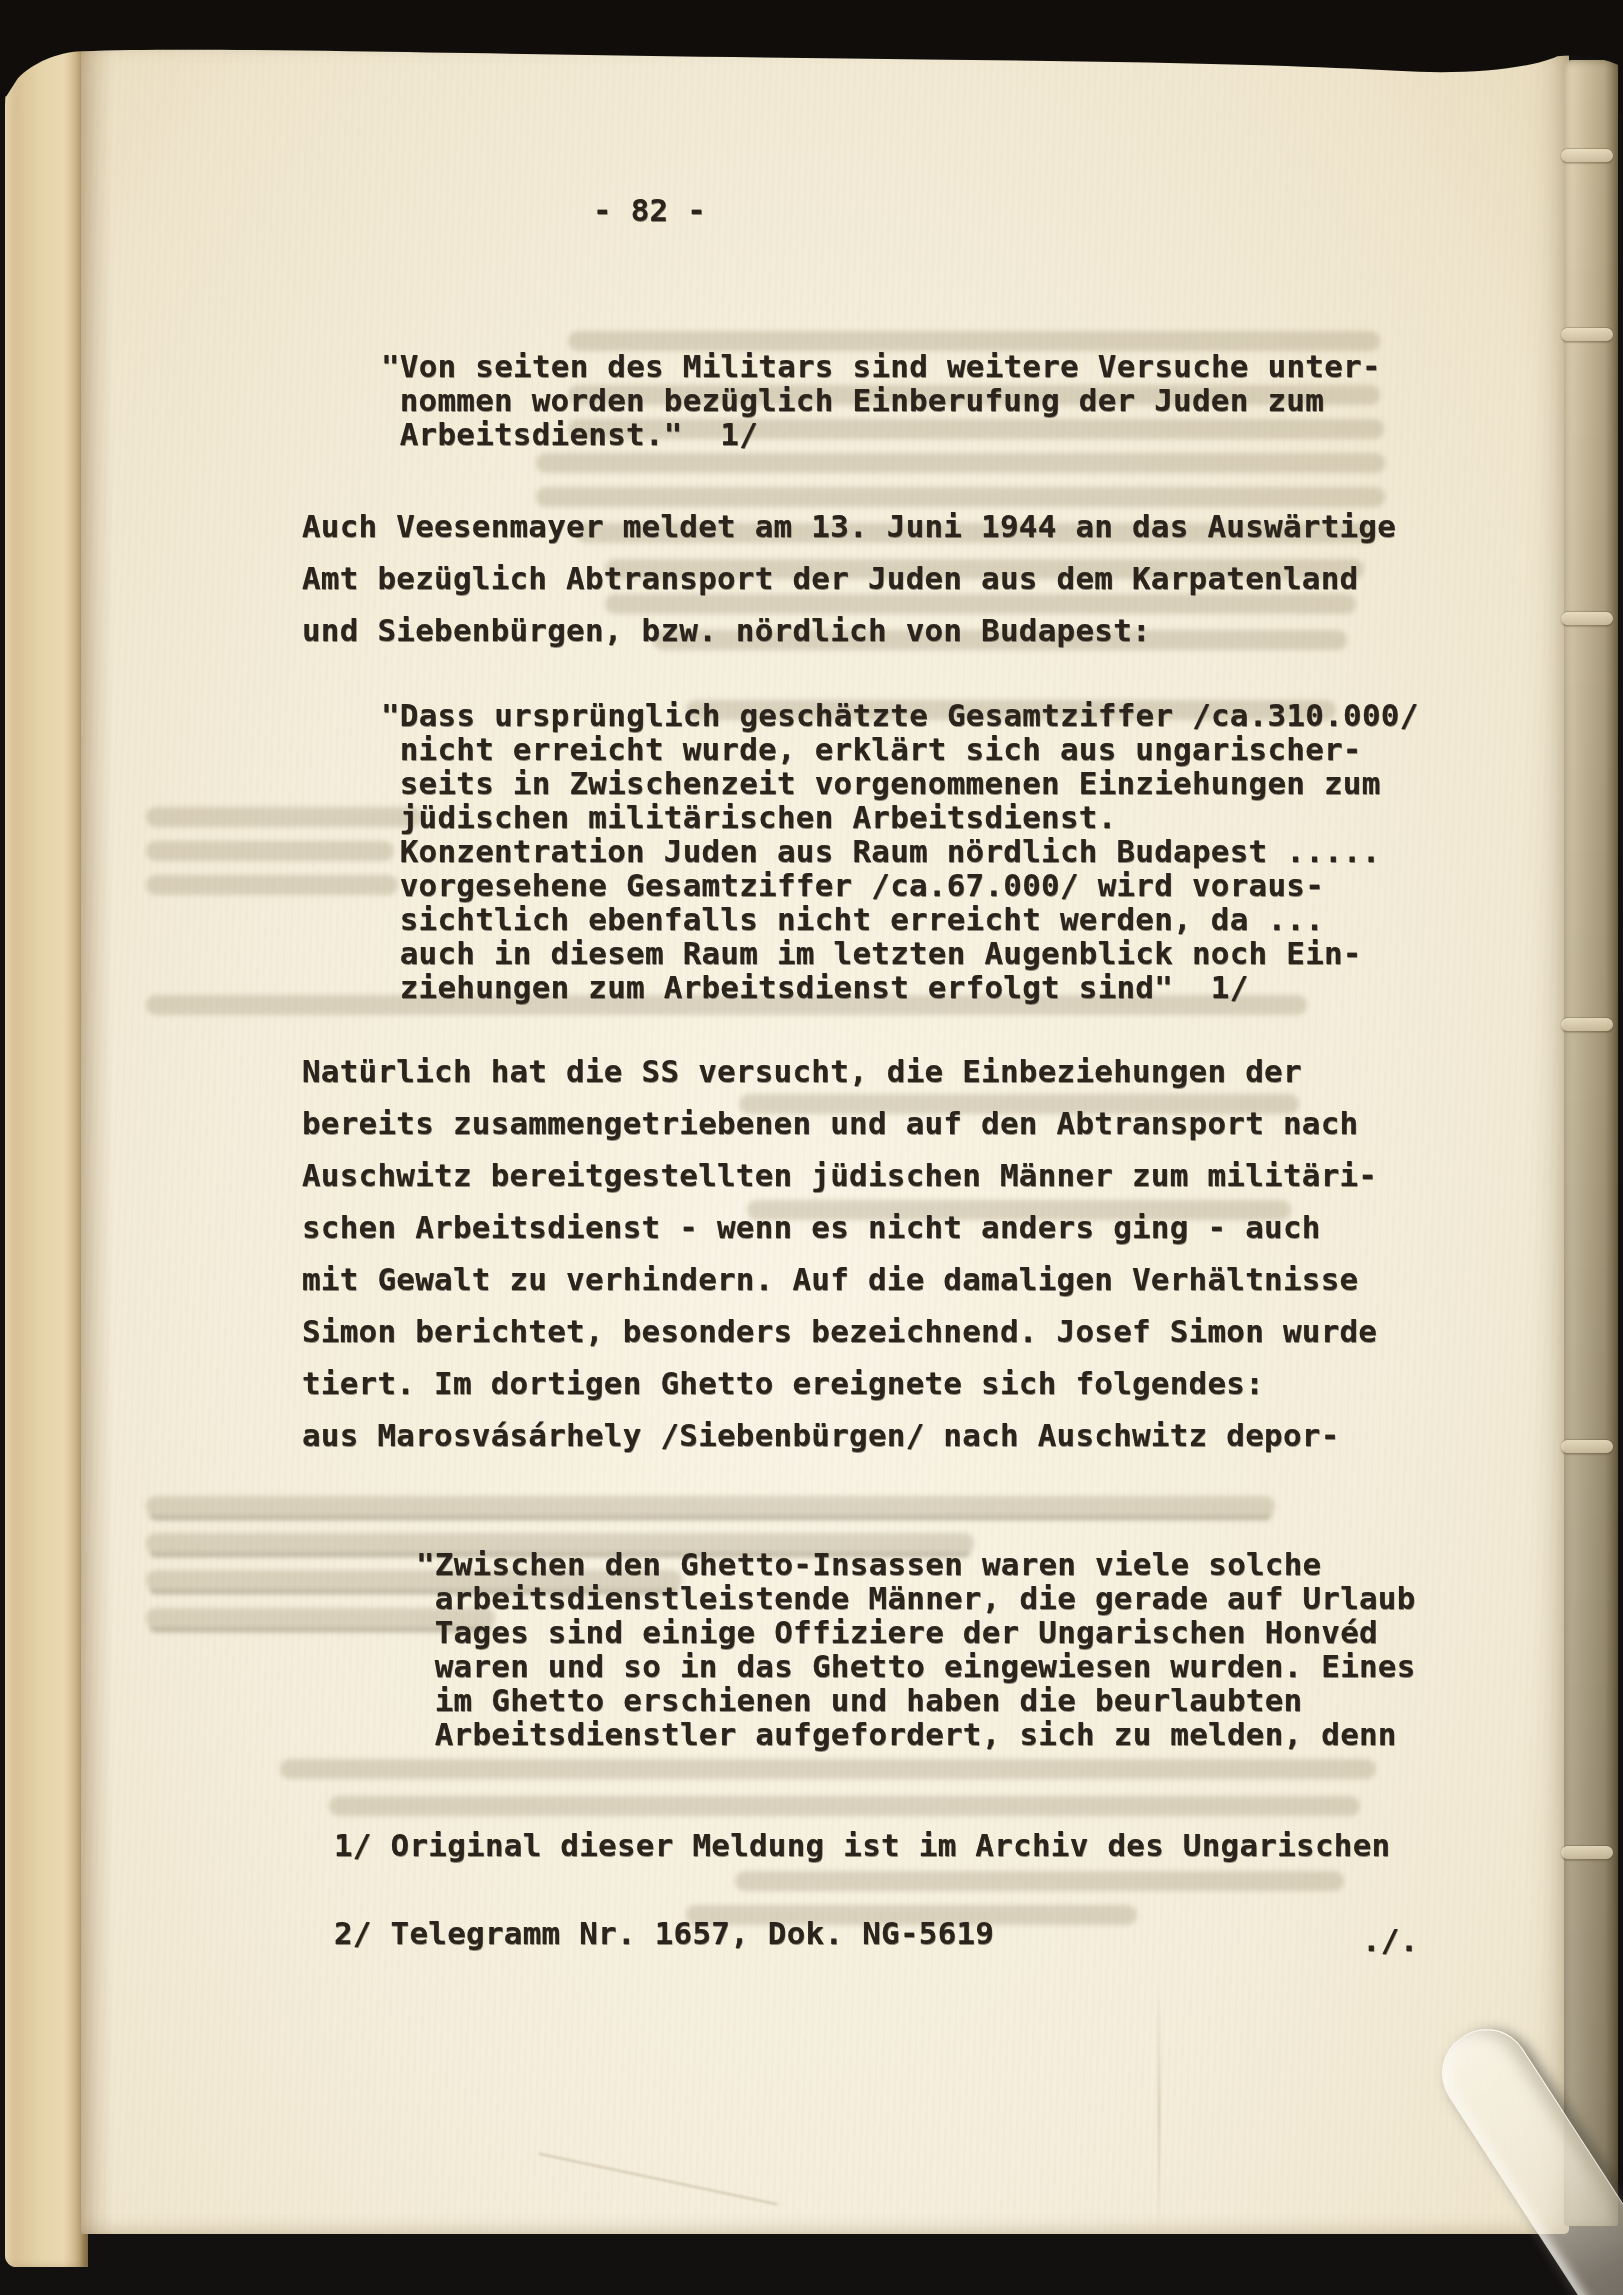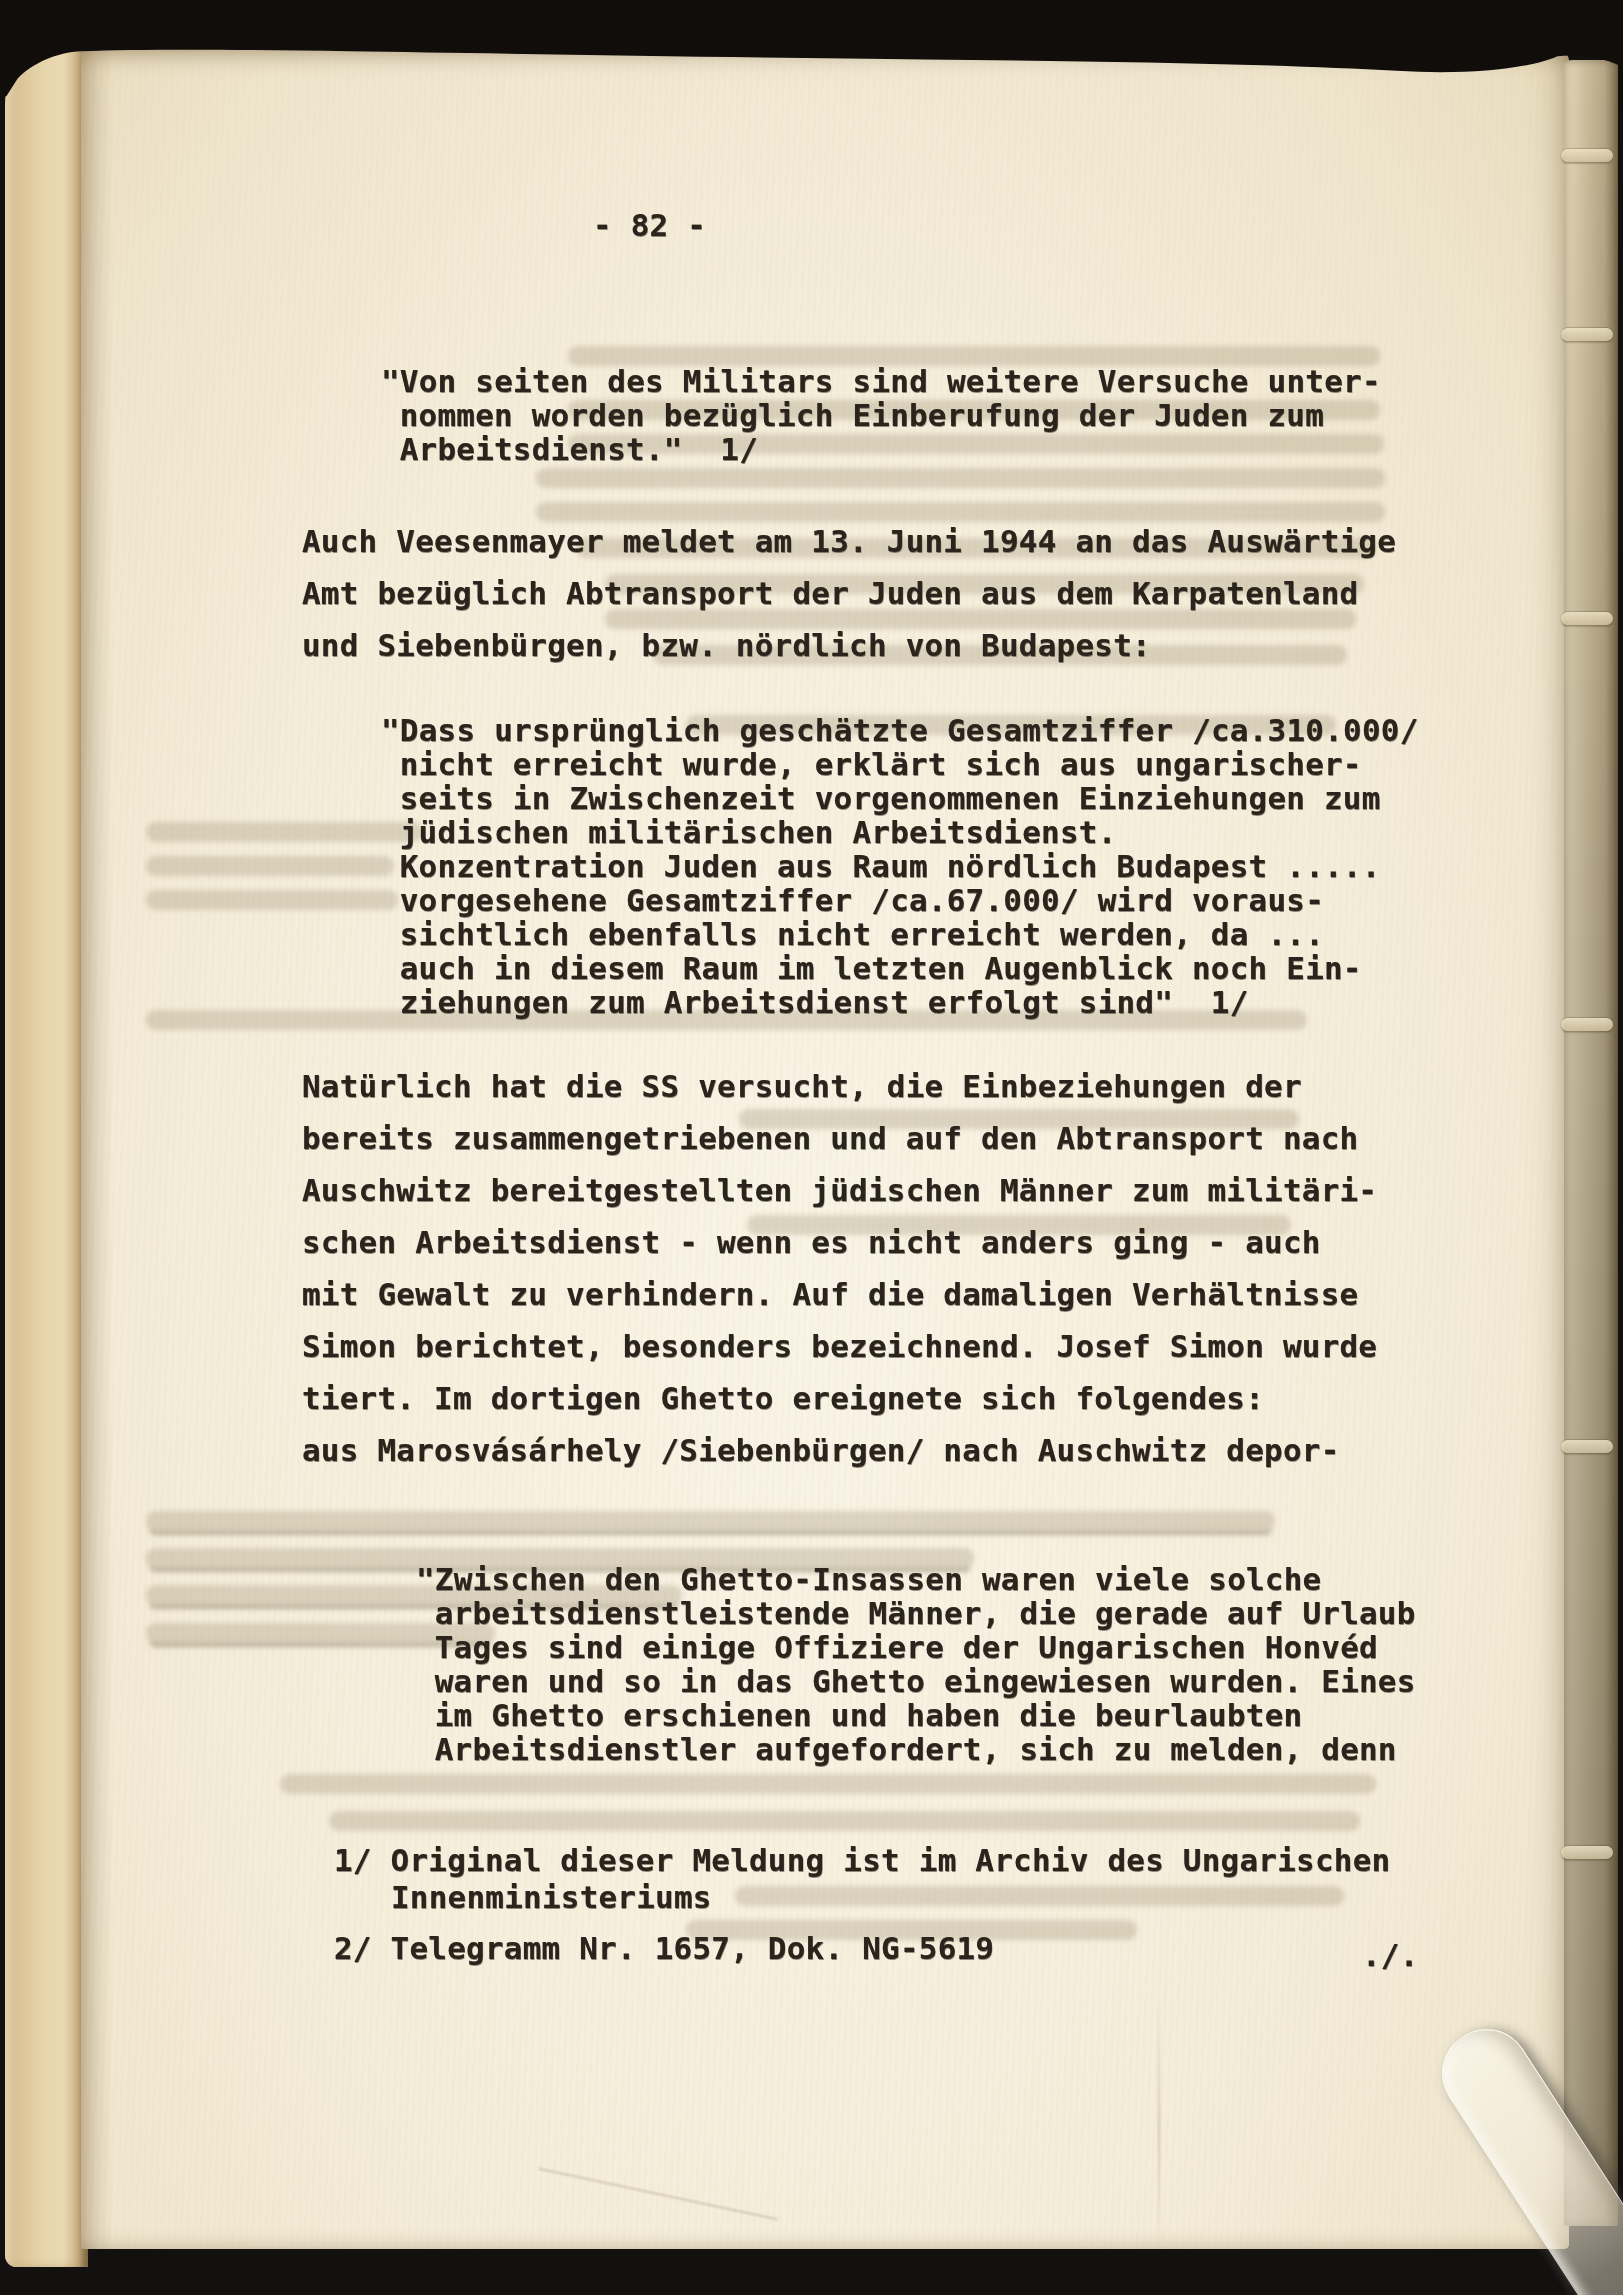--- a/index.html
+++ b/index.html
@@ -9,21 +9,21 @@
     font-family:"DejaVu Sans Mono", monospace;
   }
   
   .underpage{
     position:absolute;left:4.9px;top:29px;width:83px;height:2238px;
     background:linear-gradient(90deg,#d3ba8c 0%,#e6d4ab 45%,#e9d8b2 70%,#cbb384 90%,#9a855a 100%);
     border-radius:37px 0 0 11.4px / 77px 0 0 11.4px;
     box-shadow:inset -9.7px 0 11.4px -4.9px rgba(95,70,35,.65), inset 4px 4.9px 8px rgba(255,246,222,.5);
   }
   .page{
-    position:absolute;left:81px;top:49px;width:1488px;height:2200px;
+    position:absolute;left:81px;top:34px;width:1488px;height:2200px;
     background:radial-gradient(ellipse at 48% 58%, #f9f4e6 0%, #f4edda 55%, #efe5cd 84%, #e8dbbc 100%);
     border-radius:4.9px 13px 4.9px 3.2px;
     box-shadow:
       inset 0 18px 24px -16px rgba(110,85,45,.55),
       inset -24px 0 34px -21px rgba(110,88,50,.55),
       inset 0 -13px 19.5px -14.6px rgba(120,95,55,.35);
   }
   .page::before{ 
     content:"";position:absolute;inset:0;border-radius:inherit;pointer-events:none;
     background:repeating-linear-gradient(92deg, rgba(205,185,145,.05) 0 2.4px, rgba(255,255,255,0) 2.4px 6.5px);
@@ -166,21 +166,20 @@
       <div class="tline">"Zwischen den Ghetto-Insassen waren viele solche</div>
       <div class="tline cont">arbeitsdienstleistende Männer, die gerade auf Urlaub</div>
       <div class="tline cont">Tages sind einige Offiziere der Ungarischen Honvéd</div>
       <div class="tline cont">waren und so in das Ghetto eingewiesen wurden. Eines</div>
       <div class="tline cont">im Ghetto erschienen und haben die beurlaubten</div>
       <div class="tline cont">Arbeitsdienstler aufgefordert, sich zu melden, denn</div>
     </div>
 
     <div class="block fnote" style="left:253px;top:1793px">
       <div class="tline">1/ Original dieser Meldung ist im Archiv des Ungarischen</div>
-      <div class="tline ind">Innenministeriums</div>
     </div>
 
     <div class="block fnote" style="left:253px;top:1881px">
       <div class="tline">2/ Telegramm Nr. 1657, Dok. NG-5619</div>
     </div>
 
     <div class="block q" style="left:1281px;top:1889px">
       <div class="tline">./.</div>
     </div>
   </div>

